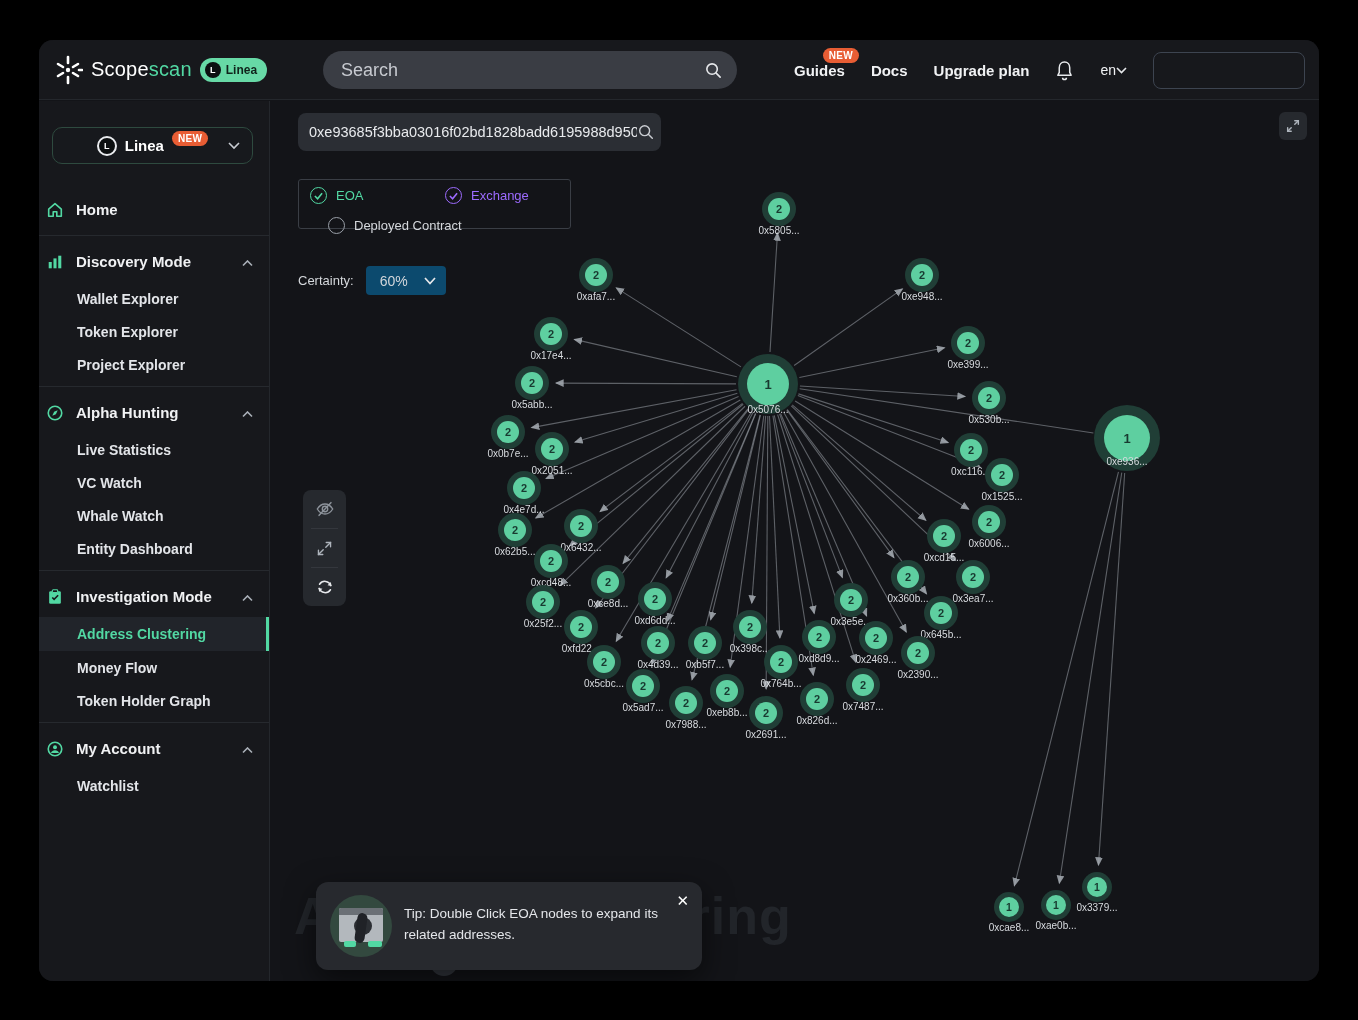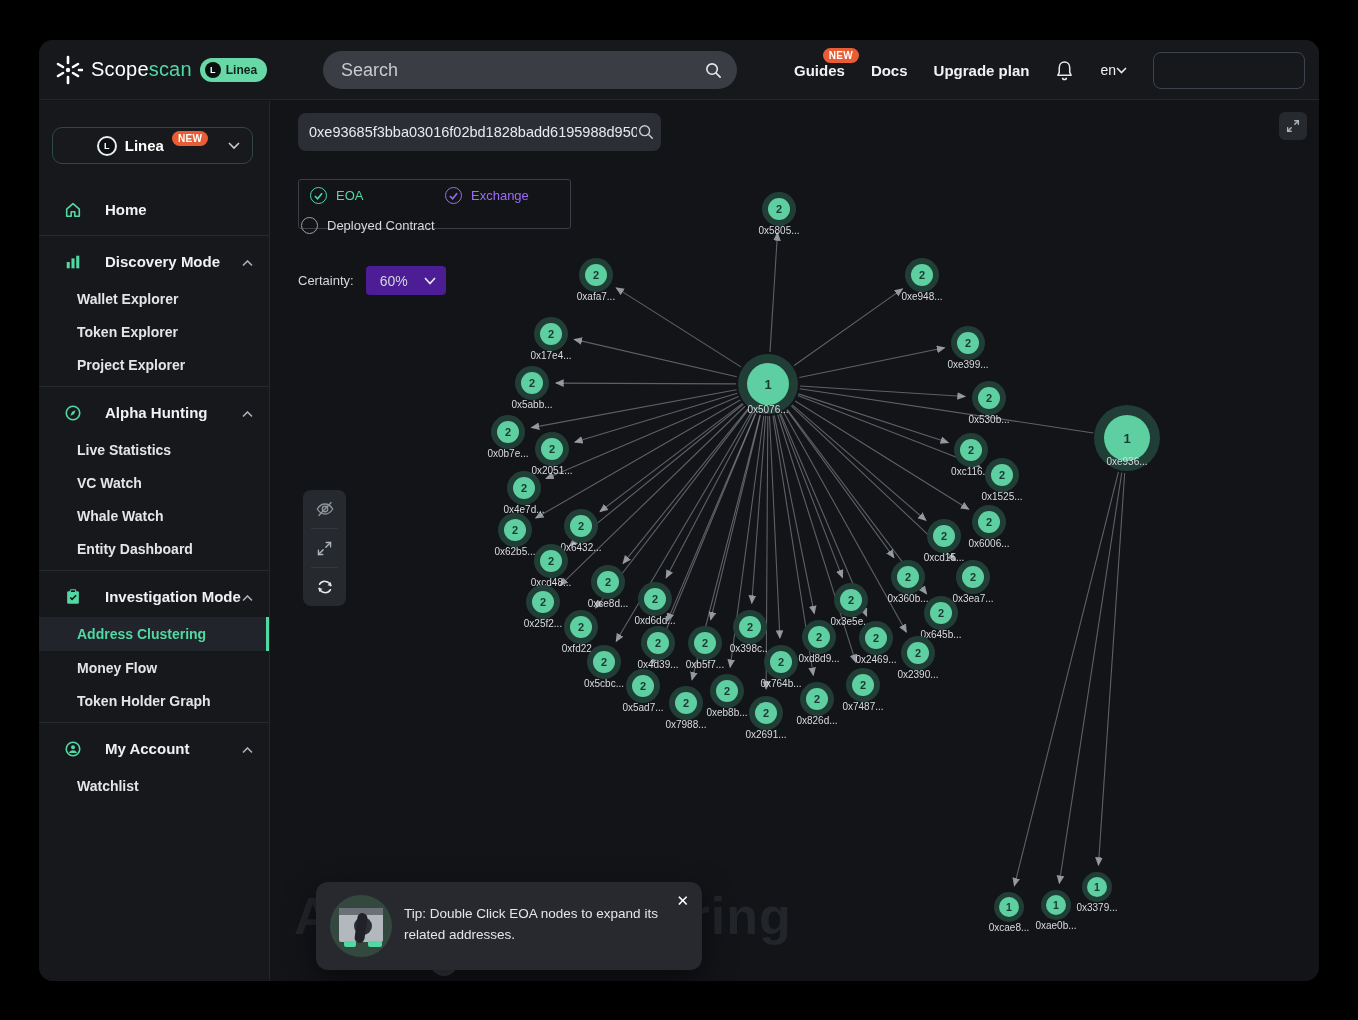--- a/index.html
+++ b/index.html
@@ -23,40 +23,40 @@
   .hdr-btn { width:152px; height:37px; border:1px solid #3d4450; border-radius:8px; background:transparent; cursor:pointer; }
 
   
   .side { position:absolute; left:0; top:61px; width:231px; bottom:0; background:#17181c; border-right:1px solid #24272c; z-index:20; }
   .net-select { position:absolute; left:13px; top:26px; width:201px; height:37px; border:1px solid #2e4a3f; border-radius:10px; display:flex; align-items:center; justify-content:center; gap:8px; cursor:pointer; background:#17191d; }
   .net-select .lg { width:20px; height:20px; border-radius:50%; border:2px solid #e9ebee; background:#0c0f10; color:#fff; font-size:9px; font-weight:700; display:flex; align-items:center; justify-content:center; }
   .net-select .nm { color:#fff; font-size:15px; font-weight:700; }
   .net-select .badge-new { transform:translateY(-7px); }
   .net-select svg { position:absolute; right:12px; }
   .nav { position:absolute; top:88px; left:0; right:0; }
-  .row { display:flex; align-items:center; height:41px; padding-left:24px; gap:22px; cursor:pointer; position:relative; }
+  .row { display:flex; align-items:center; height:41px; padding-left:6px; gap:11px; cursor:pointer; position:relative; }
   .row .lbl { color:#f0f1f3; font-size:15px; font-weight:700; }
   .row .chev { position:absolute; right:16px; }
   .sub { height:33px; display:flex; align-items:center; padding-left:38px; color:#e3e5e9; font-size:14px; font-weight:700; cursor:pointer; position:relative; }
   .sub.active { background:#21242a; color:#52d8a3; height:34px; }
   .sub.active::after { content:""; position:absolute; right:0; top:0; bottom:0; width:3px; background:#52d8a3; }
   .divider { height:1px; background:#26292e; margin:5px 0; }
   .icn { width:20px; height:20px; display:flex; align-items:center; justify-content:center; }
 
   
   .main { position:absolute; left:231px; top:60px; right:0; bottom:0; background:#131418; }
   #graph-svg { position:absolute; left:0; top:0; z-index:1; }
   .addr-box { position:absolute; left:28px; top:13px; width:363px; height:38px; background:#2b2e34; border-radius:8px; display:flex; align-items:center; padding:0 6px 0 11px; z-index:10; }
   .addr-box .val { flex:1; color:#e8eaed; font-size:14.5px; white-space:nowrap; overflow:hidden; }
   .legend { position:absolute; left:28px; top:79px; width:273px; height:50px; border:1px solid #3a3e45; border-radius:3px; z-index:10; font-size:13px; }
   .leg-item { position:absolute; display:flex; align-items:center; gap:9px; }
   .leg-circ { width:17px; height:17px; border-radius:50%; border:1.5px solid; display:flex; align-items:center; justify-content:center; }
   .certainty { position:absolute; left:28px; top:166px; display:flex; align-items:center; gap:12px; z-index:10; }
   .certainty .cl { color:#d5d8dc; font-size:13px; }
-  .cert-dd { width:80px; height:29px; background:#4c1d95; border-radius:4px; display:flex; align-items:center; justify-content:space-between; padding:0 10px 0 14px; color:#d2d6db; font-size:14px; cursor:pointer; }
+  .cert-dd { width:80px; height:29px; background:#0c4a6e; border-radius:4px; display:flex; align-items:center; justify-content:space-between; padding:0 10px 0 14px; color:#d2d6db; font-size:14px; cursor:pointer; }
   .toolbar { position:absolute; left:33px; top:390px; width:43px; background:#26292e; border-radius:8px; z-index:10; display:flex; flex-direction:column; }
   .tool-btn { height:38px; display:flex; align-items:center; justify-content:center; cursor:pointer; }
   .tool-sep { height:1px; background:#34373d; margin:0 8px; }
   .fs-btn { position:absolute; left:1009px; top:12px; width:28px; height:28px; background:#26292e; border-radius:6px; display:flex; align-items:center; justify-content:center; cursor:pointer; z-index:10; }
 
   
   .wm { position:absolute; left:24px; top:790px; z-index:2; color:#22252a; font-size:52px; font-weight:700; line-height:1.0; letter-spacing:1px; white-space:nowrap; }
   .wm-ring { position:absolute; left:160px; top:848px; width:28px; height:28px; border:6px solid #34383f; border-radius:50%; z-index:2; }
 
   
@@ -557,21 +557,21 @@
         <span style="color:#52d8a3;">EOA</span>
       </div>
       <div class="leg-item" style="left:146px; top:7px;">
         <span class="leg-circ" style="border-color:#9d6bff;">
           <svg width="9" height="8" viewBox="0 0 10 8">
               <polyline points="1,4 4,7 9,1" fill="none" stroke="#9d6bff" stroke-width="1.8"></polyline>
             </svg>
         </span>
         <span style="color:#9d6bff;">Exchange</span>
       </div>
-      <div class="leg-item" style="left:2px; top:37px;">
+      <div class="leg-item" style="left:29px; top:37px;">
         <span class="leg-circ" style="border-color:#9aa0a8;"></span>
         <span style="color:#d5d8dc;">Deployed Contract</span>
       </div>
     </div>
 
     <div class="certainty">
       <span class="cl">Certainty:</span>
       <div class="cert-dd">
         <span>60%</span>
         <svg width="12" height="8" viewBox="0 0 12 8">

